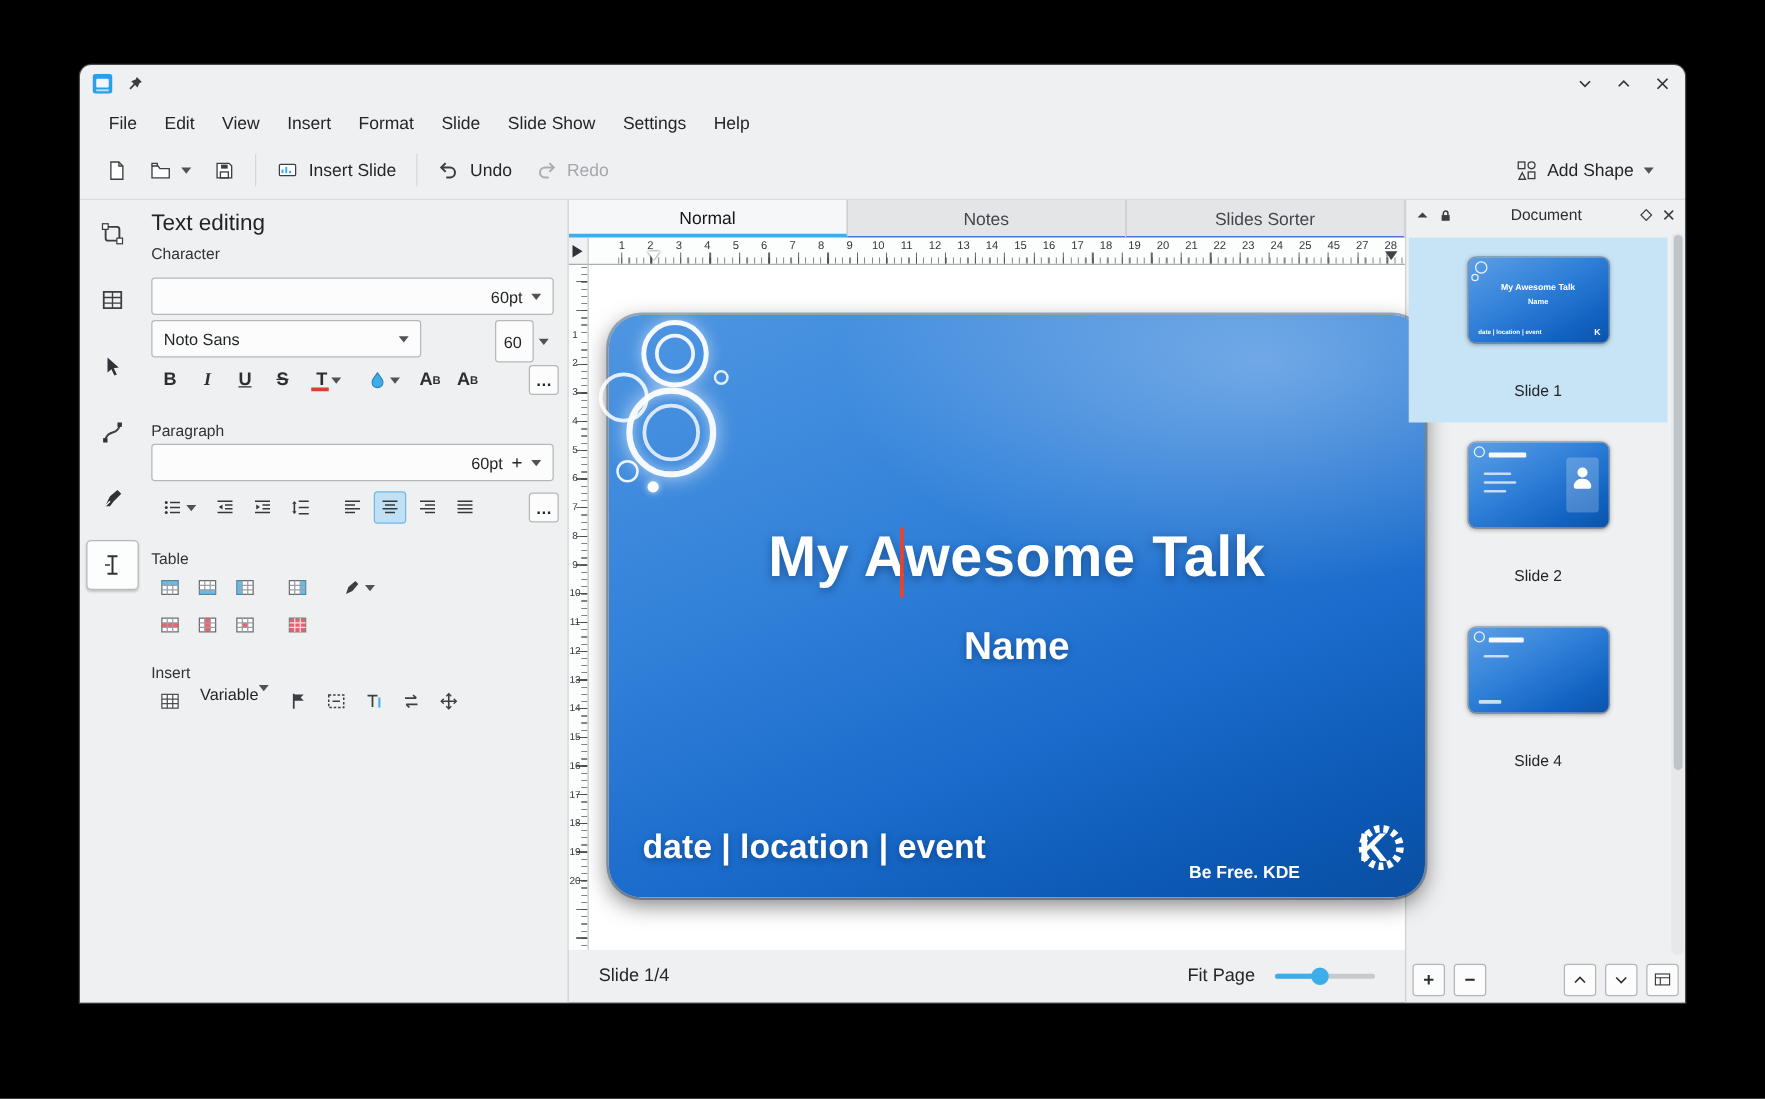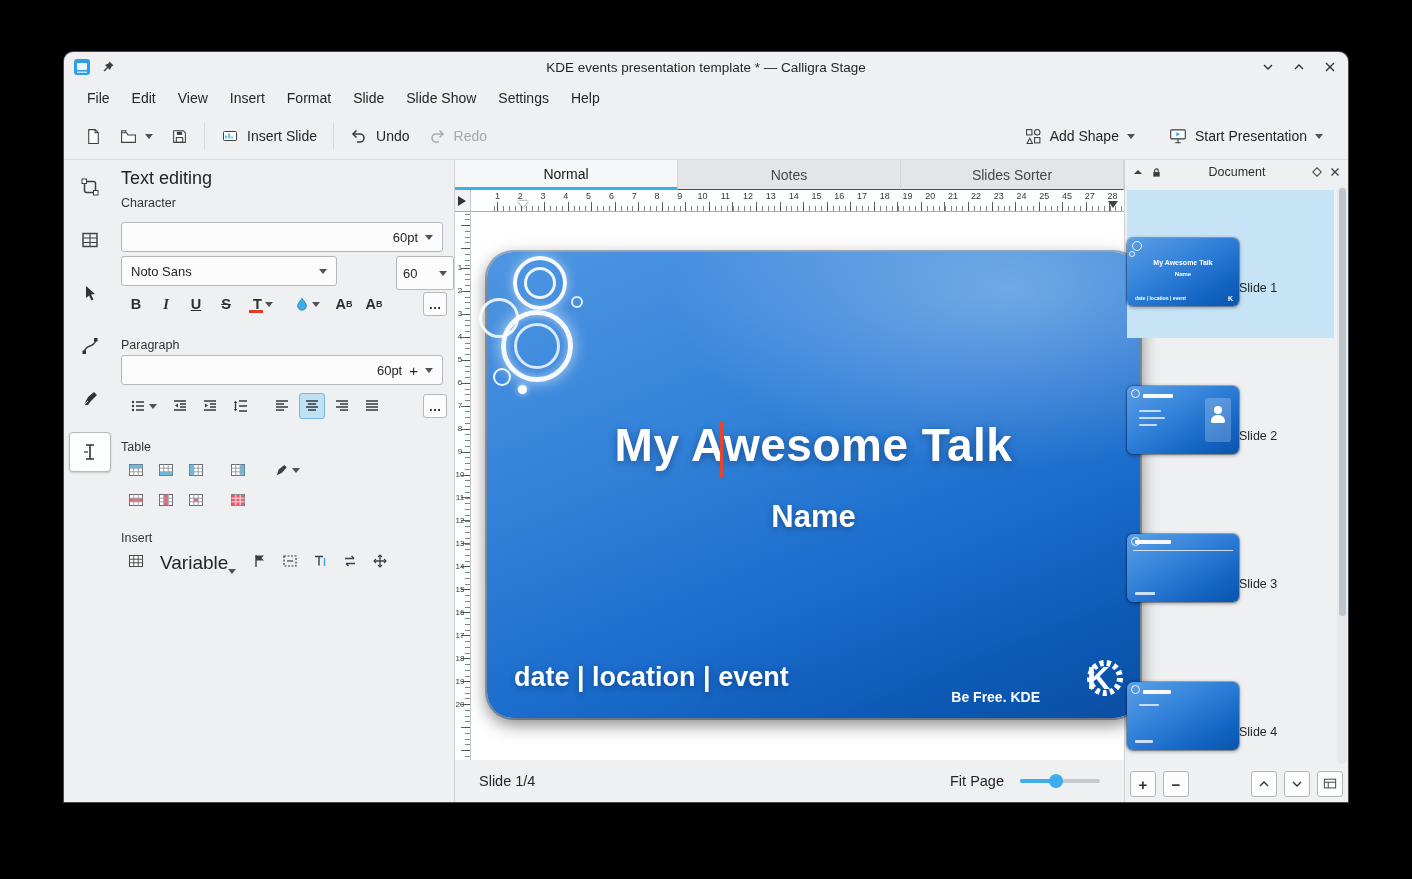--- a/index.html
+++ b/index.html
@@ -42,21 +42,21 @@
   .combo{position:absolute;height:30px;background:#fcfcfc;border:1px solid #b4b8bc;border-radius:3px;display:flex;align-items:center;padding:0 9px;gap:7px}
   .spacer{flex:1}
   .btnrow{position:absolute;display:flex;align-items:center;gap:4px}
   .fbtn{width:26px;height:26px;display:flex;align-items:center;justify-content:center;border-radius:3px;font-size:14.5px;color:#2b2f33;font-weight:bold}
   .fbtn.wide{width:40px;gap:3px}
   .fbtn.pressed{background:#bfe0f5;border:1px solid #74b8e4}
   .morebtn{width:24px;height:24px;display:flex;align-items:center;justify-content:center;border:1px solid #b4b8bc;border-radius:3px;background:#fcfcfc;font-size:13px;font-weight:bold}
   sup,sub{font-size:9px;font-weight:bold}
   .tcolor-bar{position:absolute;left:6px;bottom:4px;width:14px;height:3px;background:#e03b2f}
   .gap8{width:8px}
-  .varbtn{height:26px;display:flex;align-items:flex-end;gap:0;padding:0 7px;border-radius:3px;font-size:19px}
+  .varbtn{height:26px;display:flex;align-items:flex-start;gap:0;padding:0 7px;border-radius:3px;font-size:13px}
 
   
   .center{flex:1;display:flex;flex-direction:column;min-width:0;background:#404040}
   .tabs{height:30px;display:flex}
   .tab{flex:1;display:flex;align-items:center;justify-content:center;font-size:14px;color:#43474b;background:#e3e5e7;border-bottom:1px solid #1d4ed8;border-right:1px solid #d2d5d7}
   .tab.active{background:#f6f7f8;color:#141618;border-bottom:3px solid #3daee9}
   .ruler-row{height:22px;display:flex}
   .corner{width:16px;background:#f1f2f3;border-right:1px solid #c4c7c9;border-bottom:1px solid #aaadb0;position:relative}
   .corner .ptr{position:absolute;left:3px;top:6px;width:0;height:0;border-top:5px solid transparent;border-bottom:5px solid transparent;border-left:8px solid #2f3337}
   .hruler{flex:1;background:#fcfdfd;border-bottom:1px solid #aaadb0;position:relative;overflow:hidden}
@@ -103,21 +103,21 @@
   .zoom-wrap{margin-left:auto;display:flex;align-items:center;gap:16px}
   .slider{width:80px;height:4px;background:#c6cacd;border-radius:2px;position:relative}
   .slider .fill{position:absolute;left:0;top:0;bottom:0;width:36px;background:#3daee9;border-radius:2px}
   .slider .knob{position:absolute;left:29px;top:-5px;width:14px;height:14px;border-radius:50%;background:#3daee9}
 
   
   .docker{width:224px;background:#eff0f1;border-left:1px solid #cfd2d4;display:flex;flex-direction:column}
   .docker-header{height:24px;display:flex;align-items:center;gap:8px;padding:0 8px;font-size:12.5px;color:#2c3034}
   .docker-header .dtitle{flex:1;text-align:center}
   .slide-list{flex:1;position:relative;overflow:hidden;padding:6px 14px 0 2px}
-  .slide-item{height:148px;display:flex;flex-direction:row;align-items:center;padding-top:16px}
+  .slide-item{height:148px;display:flex;flex-direction:column;align-items:center;padding-top:16px}
   .slide-item.selected{background:#c7e3f6}
   .thumb{width:112px;height:68px;border-radius:6px;position:relative;overflow:hidden;
          background:linear-gradient(150deg,#5c9fe6 0%,#2f7fd8 45%,#1162c0 80%,#0b54aa 100%);
          box-shadow:0 1px 4px rgba(0,0,0,.45),0 0 0 1px rgba(10,45,95,.3)}
   .slide-label{margin-top:32px;font-size:12.5px;color:#232629}
   .t-bub{position:absolute;border:1.5px solid rgba(255,255,255,.9);border-radius:50%}
   .t-title{position:absolute;left:0;right:0;top:21px;text-align:center;font-size:7px;font-weight:bold;color:#fff;white-space:nowrap}
   .t-sub{position:absolute;left:0;right:0;top:33px;text-align:center;font-size:6px;font-weight:bold;color:#fff}
   .t-foot{position:absolute;left:8px;bottom:5px;font-size:5px;font-weight:bold;color:#fff;white-space:nowrap}
   .t-k{position:absolute;right:6px;bottom:4px;font-size:7px;font-weight:bold;color:#fff}
@@ -145,21 +145,20 @@
             <rect x="3" y="4" width="10" height="7" rx="1" fill="#fff" opacity=".92"></rect>
             <rect x="3" y="12.5" width="10" height="1.5" fill="#fff" opacity=".7"></rect>
           </svg>
       </span>
       <span>
         <svg width="14" height="14" viewBox="0 0 14 14">
             <path d="M8.5 1.5 12.5 5.5 10.5 6.5 9 10 7 8 3.5 11.5 2.5 10.5 6 7 4 5 7.5 3.5z" fill="#3b3e42"></path>
           </svg>
       </span>
     </div>
-    <span class="title">KDE events presentation template * — Calligra Stage</span>
     <div class="win-controls">
       <span class="win-btn">
         <svg width="12" height="12">
             <path d="M2 4l4 4 4-4" fill="none" stroke="#2f3337" stroke-width="1.4"></path>
           </svg>
       </span>
       <span class="win-btn">
         <svg width="12" height="12">
             <path d="M2 8l4-4 4 4" fill="none" stroke="#2f3337" stroke-width="1.4"></path>
           </svg>
@@ -232,29 +231,20 @@
       <span class="tbtn">
         <svg width="17" height="17" viewBox="0 0 16 16">
             <rect x="1.5" y="1.5" width="5" height="5" fill="none" stroke="#3b3e42"></rect>
             <circle cx="11.5" cy="4" r="2.6" fill="none" stroke="#3b3e42"></circle>
             <path d="M2 14.5 4.5 9.5 7 14.5z" fill="none" stroke="#3b3e42"></path>
             <rect x="9" y="9" width="5" height="5" fill="none" stroke="#3b3e42"></rect>
           </svg>
         <span>Add Shape</span>
         <span class="chev"></span>
       </span>
-      <span class="tbtn">
-        <svg width="18" height="18" viewBox="0 0 16 16">
-            <rect x="1.5" y="2.5" width="13" height="8" rx="1" fill="#fff" stroke="#3b3e42"></rect>
-            <path d="M8 10.5v3M5.5 14h5" stroke="#3b3e42" fill="none"></path>
-            <path d="M6.5 4.5v4l3.5-2z" fill="#3daee9"></path>
-          </svg>
-        <span>Start Presentation</span>
-        <span class="chev"></span>
-      </span>
     </div>
   </div>
 
   <div class="content">
 
     <div class="toolcol">
       <span class="tool">
         <svg width="20" height="20" viewBox="0 0 20 20">
             <rect x="4.5" y="4.5" width="11" height="11" rx="2" fill="none" stroke="#3b3e42" stroke-width="1.5"></rect>
             <rect x="2" y="2" width="4.5" height="4.5" fill="#fff" stroke="#3b3e42"></rect>
@@ -301,21 +291,21 @@
         <span class="spacer"></span>
         <span>60pt</span>
         <span class="chev"></span>
       </div>
 
       <div class="combo" style="left:6px;top:96px;width:216px">
         <span>Noto Sans</span>
         <span class="spacer"></span>
         <span class="chev"></span>
       </div>
-      <div class="combo" style="left:281px;top:96px;width:58px;padding:16px 6px">
+      <div class="combo" style="left:281px;top:96px;width:31px;padding:16px 6px">
         <span>60</span>
         <span class="spacer"></span>
         <span class="chev"></span>
       </div>
 
       <div class="btnrow" style="left:8px;top:131px;width:324px">
         <span class="fbtn">B</span>
         <span class="fbtn" style="font-style:italic;font-family:'Liberation Serif',serif">I</span>
         <span class="fbtn" style="text-decoration:underline">U</span>
         <span class="fbtn" style="text-decoration:line-through">S</span>
@@ -685,29 +675,20 @@
             <span class="t-bar" style="left:12px;top:24px;width:22px;height:2px;opacity:.75"></span>
             <span class="t-bar" style="left:12px;top:31px;width:26px;height:2px;opacity:.75"></span>
             <span class="t-bar" style="left:12px;top:38px;width:18px;height:2px;opacity:.75"></span>
             <span class="t-panel"></span>
             <span class="t-head"></span>
             <span class="t-body"></span>
           </div>
           <div class="slide-label">Slide 2</div>
         </div>
 
-        <div class="slide-item">
-          <div class="thumb">
-            <span class="t-bub" style="left:4px;top:3px;width:9px;height:9px"></span>
-            <span class="t-bar" style="left:8px;top:6px;width:36px;height:4px"></span>
-            <span class="t-line" style="top:16px"></span>
-            <span class="t-bar" style="left:8px;bottom:7px;width:20px;height:3px;opacity:.8"></span>
-          </div>
-          <div class="slide-label">Slide 3</div>
-        </div>
 
         <div class="slide-item">
           <div class="thumb">
             <span class="t-bub" style="left:4px;top:3px;width:9px;height:9px"></span>
             <span class="t-bar" style="left:16px;top:8px;width:28px;height:4px"></span>
             <span class="t-bar" style="left:12px;top:22px;width:20px;height:2px;opacity:.75"></span>
             <span class="t-bar" style="left:8px;bottom:7px;width:18px;height:3px;opacity:.8"></span>
           </div>
           <div class="slide-label">Slide 4</div>
         </div>

